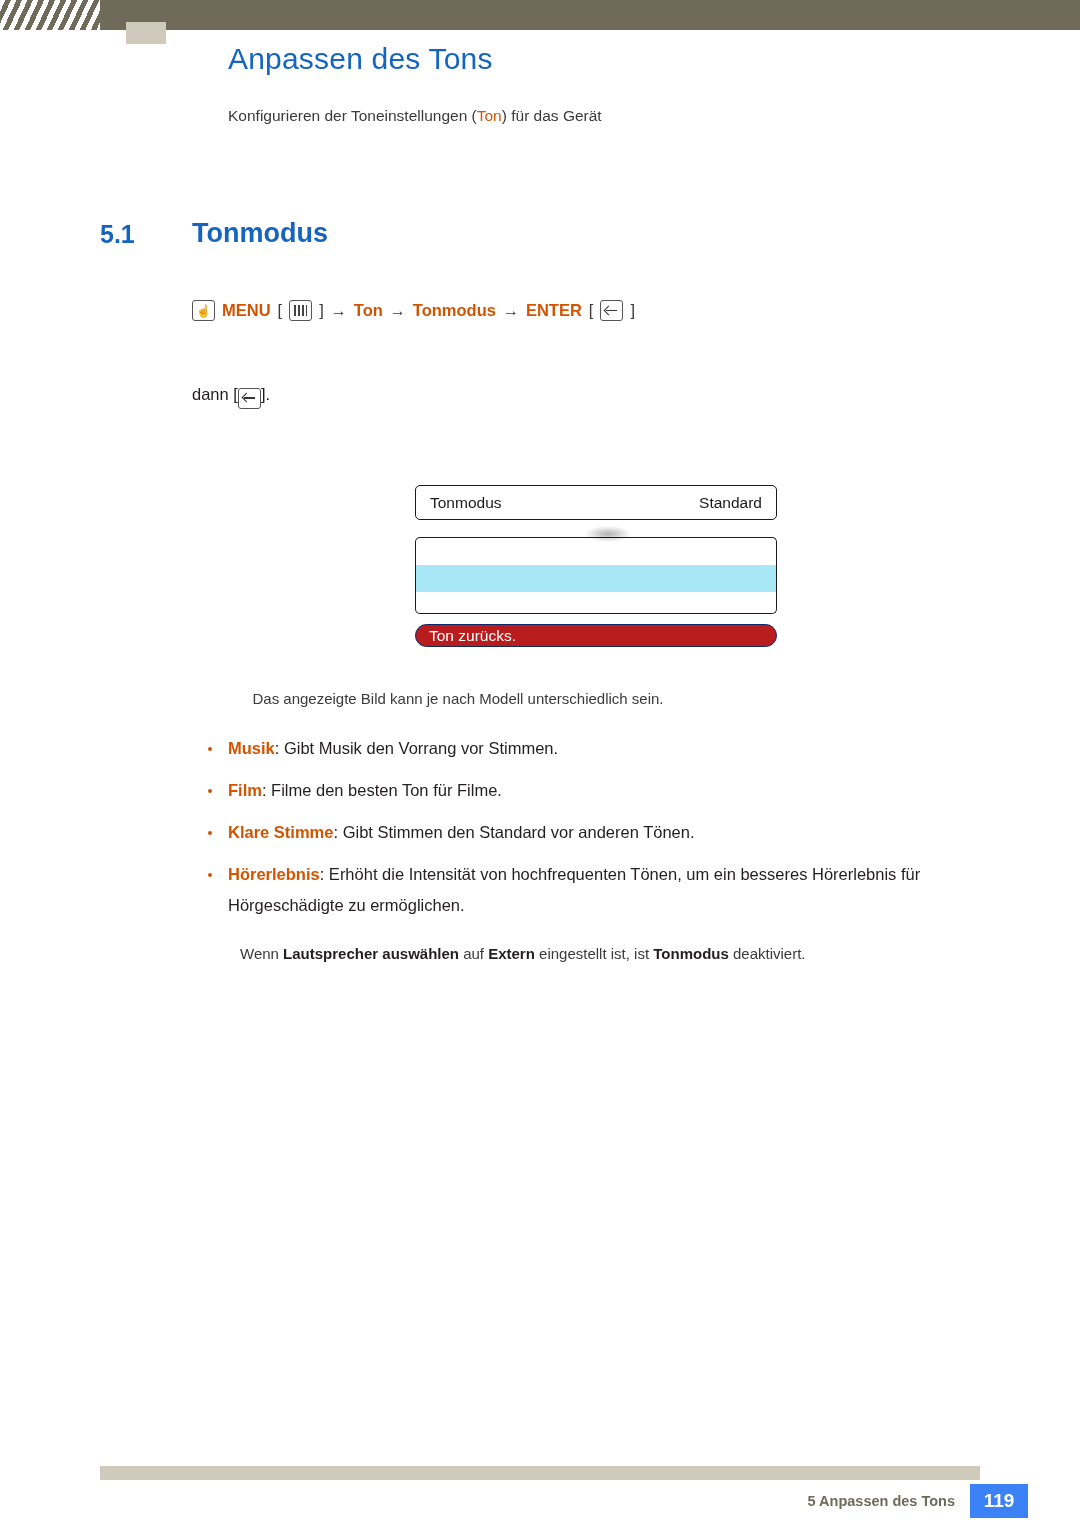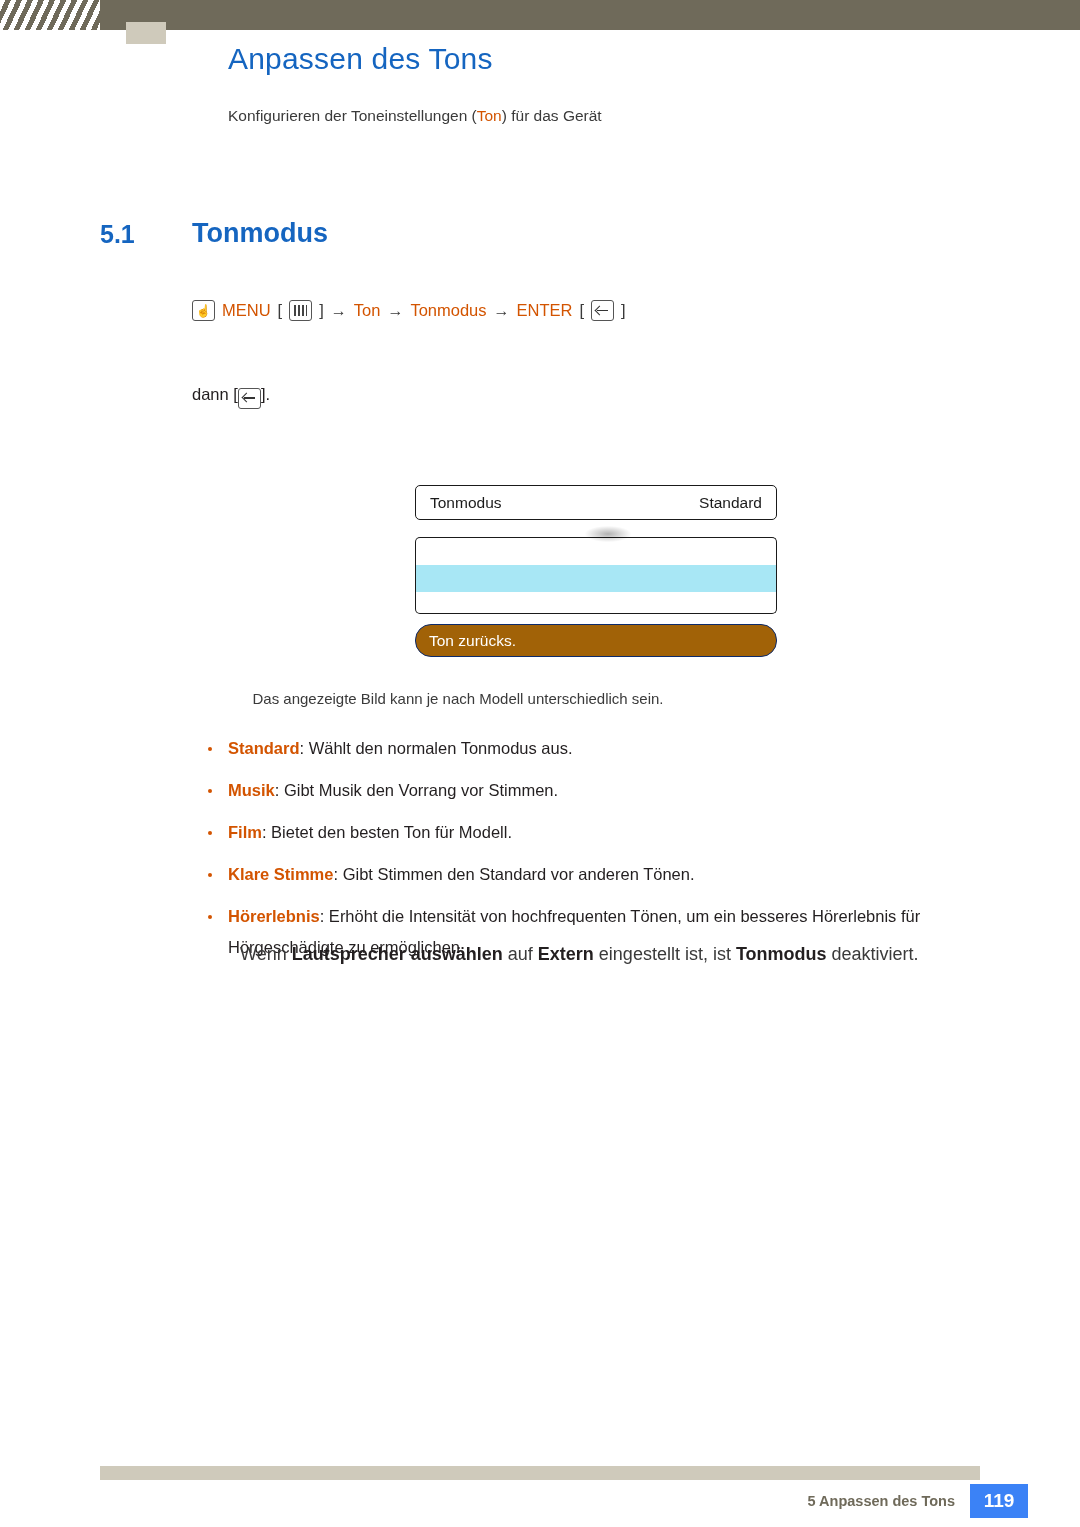--- a/index.html
+++ b/index.html
@@ -80,21 +80,21 @@
     position: absolute;
     left: 192px; top: 300px;
     font-size: 16.5px;
     display: flex;
     align-items: center;
     gap: 7px;
     white-space: nowrap;
   }
   .path-line .orange {
     color: #d35400;
-    font-weight: normal;
+    font-weight: bold;
   }
   .path-line .arrow {
     color: #3a3a3a;
     font-size: 16px;
   }
   .icon-box {
     display: inline-flex;
     align-items: center;
     justify-content: center;
     border: 1.5px solid #555;
@@ -202,22 +202,22 @@
     height: 22px;
     border: 1.6px solid #1a1a1a;
     border-top: none;
     border-radius: 0 0 5px 5px;
     background: #ffffff;
   }
   .osd-blue {
     box-sizing: border-box;
     margin-top: 10px;
     width: 362px;
-    height: 33px;
-    background: #a16207;
+    height: 23px;
+    background: #b91c1c;
     border: 1.6px solid #0c2a6b;
     border-radius: 16px;
     display: flex;
     align-items: center;
     padding: 0 13px;
     color: #ffffff;
     font-size: 15.5px;
   }
   .osd-shadow {
     position: absolute;
@@ -261,21 +261,21 @@
   .bullet-term {
     color: #d35400;
     font-weight: bold;
   }
 
   
   .note {
     position: absolute;
     left: 240px; top: 941px;
     width: 790px;
-    font-size: 18px;
+    font-size: 15px;
     color: #3a3a3a;
     line-height: 26px;
   }
   .note b { color: #231f20; }
 
   
   .footer-rule {
     position: absolute;
     left: 100px; top: 1466px;
     width: 880px; height: 14px;
@@ -354,23 +354,22 @@
   <div class="osd-blank2"></div>
   <div class="osd-blue">
     <span>Ton zurücks.</span>
   </div>
   <div class="osd-shadow"></div>
 </div>
 
 <div class="caption">Das angezeigte Bild kann je nach Modell unterschiedlich sein.</div>
 
 <div class="bullets">
-  <div class="bullet-item"><span class="bullet-term">Standard</span><span>: Wählt den normalen Tonmodus aus.</span></div>
   <div class="bullet-item"><span class="bullet-term">Musik</span><span>: Gibt Musik den Vorrang vor Stimmen.</span></div>
-  <div class="bullet-item"><span class="bullet-term">Film</span><span>: Bietet den besten Ton für Modell.</span></div>
+  <div class="bullet-item"><span class="bullet-term">Film</span><span>: Filme den besten Ton für Filme.</span></div>
   <div class="bullet-item"><span class="bullet-term">Klare Stimme</span><span>: Gibt Stimmen den Standard vor anderen Tönen.</span></div>
   <div class="bullet-item"><span class="bullet-term">Hörerlebnis</span><span>: Erhöht die Intensität von hochfrequenten Tönen, um ein besseres Hörerlebnis für Hörgeschädigte zu ermöglichen.</span></div>
 </div>
 
 <div class="note"><span>Wenn </span><b>Lautsprecher auswählen</b><span> auf </span><b>Extern</b><span> eingestellt ist, ist </span><b>Tonmodus</b><span> deaktiviert.</span></div>
 
 <div class="footer-rule"></div>
 <div class="footer-text">5 Anpassen des Tons</div>
 <div class="footer-page">119</div>
 

